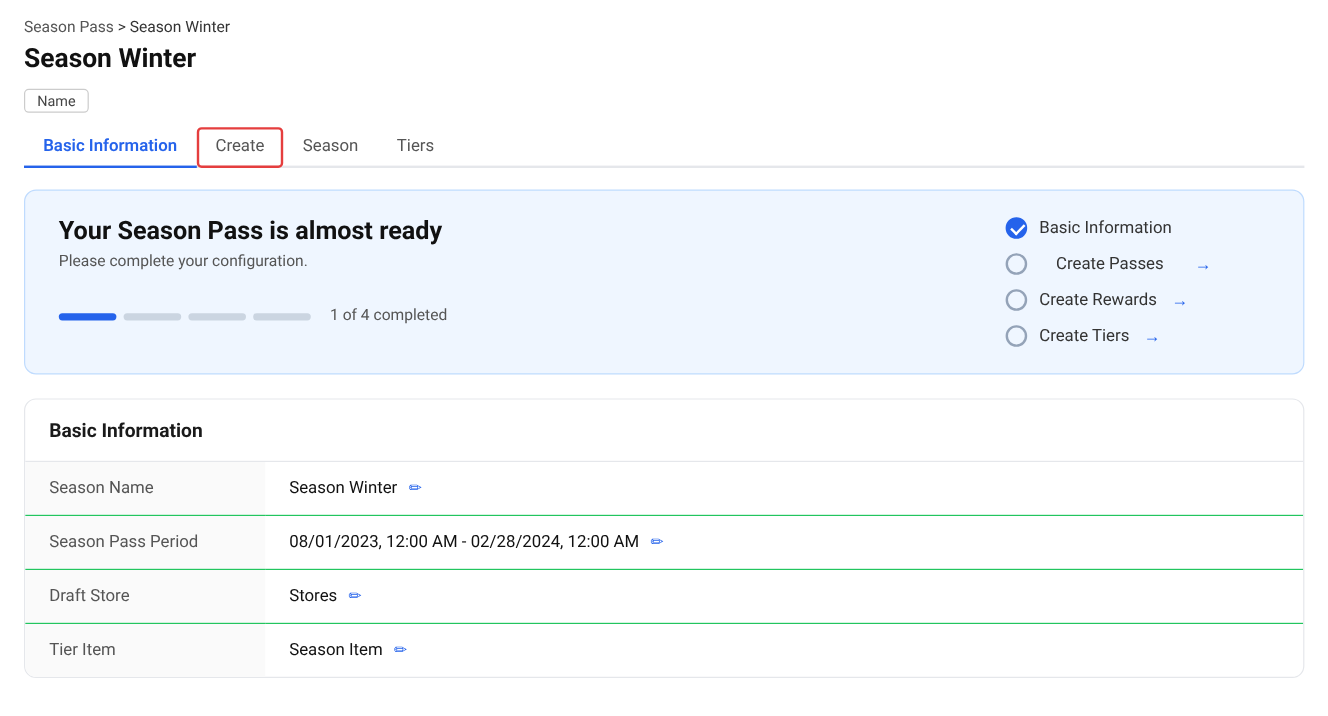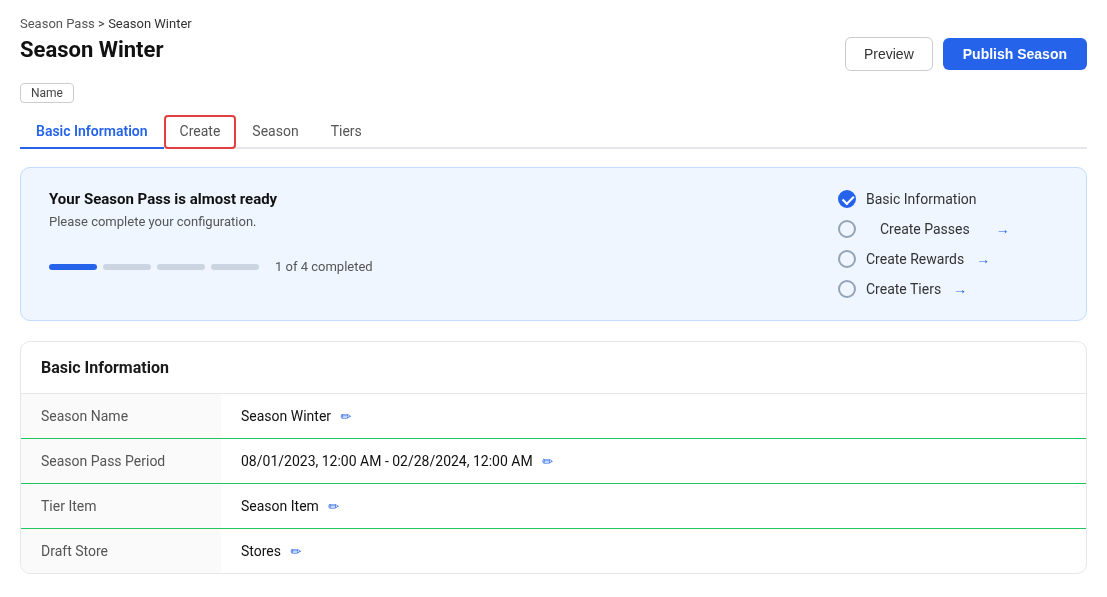--- a/index.html
+++ b/index.html
@@ -92,21 +92,21 @@
       background: #eff6ff;
       border: 1px solid #bfdbfe;
       border-radius: 10px;
       padding: 22px 28px;
       display: flex;
       justify-content: space-between;
       align-items: flex-start;
       margin-bottom: 20px;
     }
     .progress-left h2 {
-      font-size: 15px;
+      font-size: 21px;
       font-weight: 700;
       color: #111;
       margin-bottom: 6px;
     }
     .progress-left p {
       font-size: 13px;
       color: #555;
       margin-bottom: 30px;
     }
     .progress-bars {
@@ -222,24 +222,20 @@
 <div class="breadcrumb">
   <a>Season Pass</a>
   <span>&gt;</span>
   <span>Season Winter</span>
 </div>
 
 
 <div class="page-header">
   <div>
     <div class="page-title">Season Winter</div>
-  </div>
-  <div class="header-actions">
-    <button class="btn-preview">Preview</button>
-    <button class="btn-publish">Publish Season</button>
   </div>
 </div>
 
 <div class="draft-badge">Name</div>
 
 
 <div class="tabs">
   <a class="tab active">Basic Information</a>
   <a class="tab highlighted">Create</a>
   <a class="tab">Season</a>
@@ -295,31 +291,31 @@
         </td>
       </tr>
       <tr>
         <td>Season Pass Period</td>
         <td>
           08/01/2023, 12:00 AM - 02/28/2024, 12:00 AM
           <span class="edit-icon">✏</span>
         </td>
       </tr>
       <tr>
+        <td>Draft Store</td>
+        <td>
+          Stores
+          <span class="edit-icon">✏</span>
+        </td>
+      </tr>
+      <tr>
         <td>Tier Item</td>
         <td>
           Season Item
           <span class="edit-icon">✏</span>
         </td>
       </tr>
-      <tr>
-        <td>Draft Store</td>
-        <td>
-          Stores
-          <span class="edit-icon">✏</span>
-        </td>
-      </tr>
     </tbody>
   </table>
 </div>
 
 
 
 
 </body></html>

